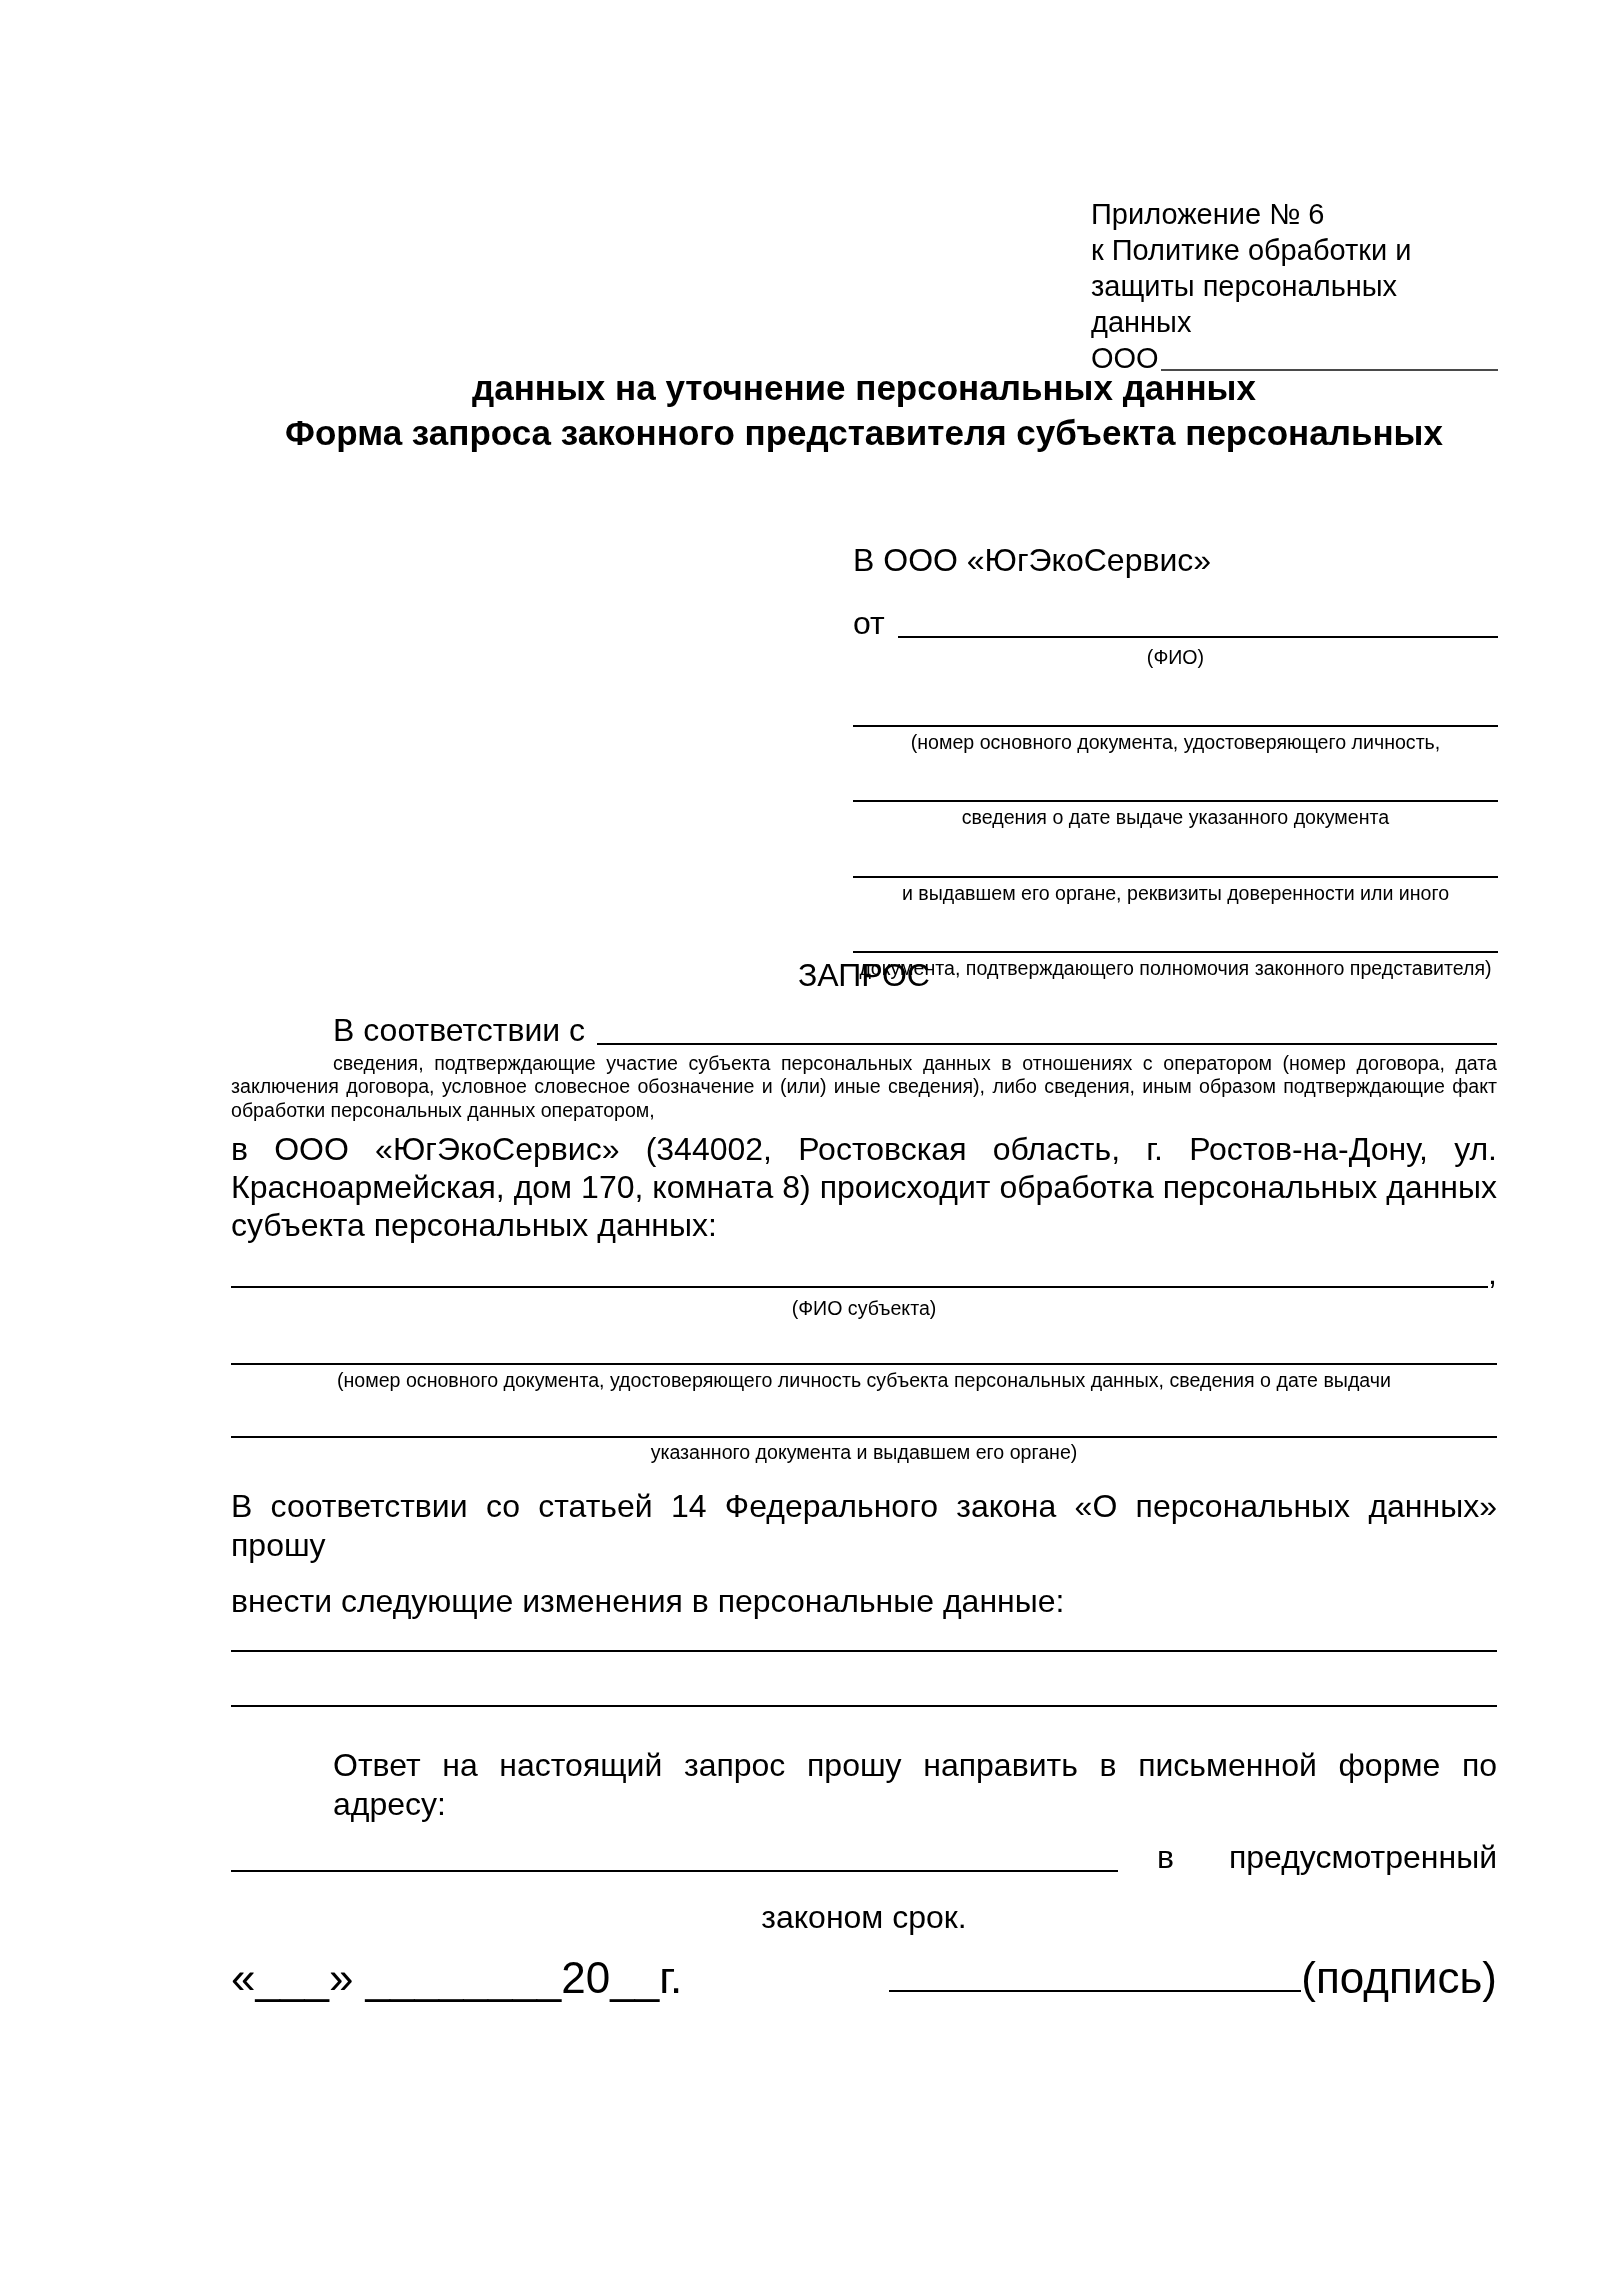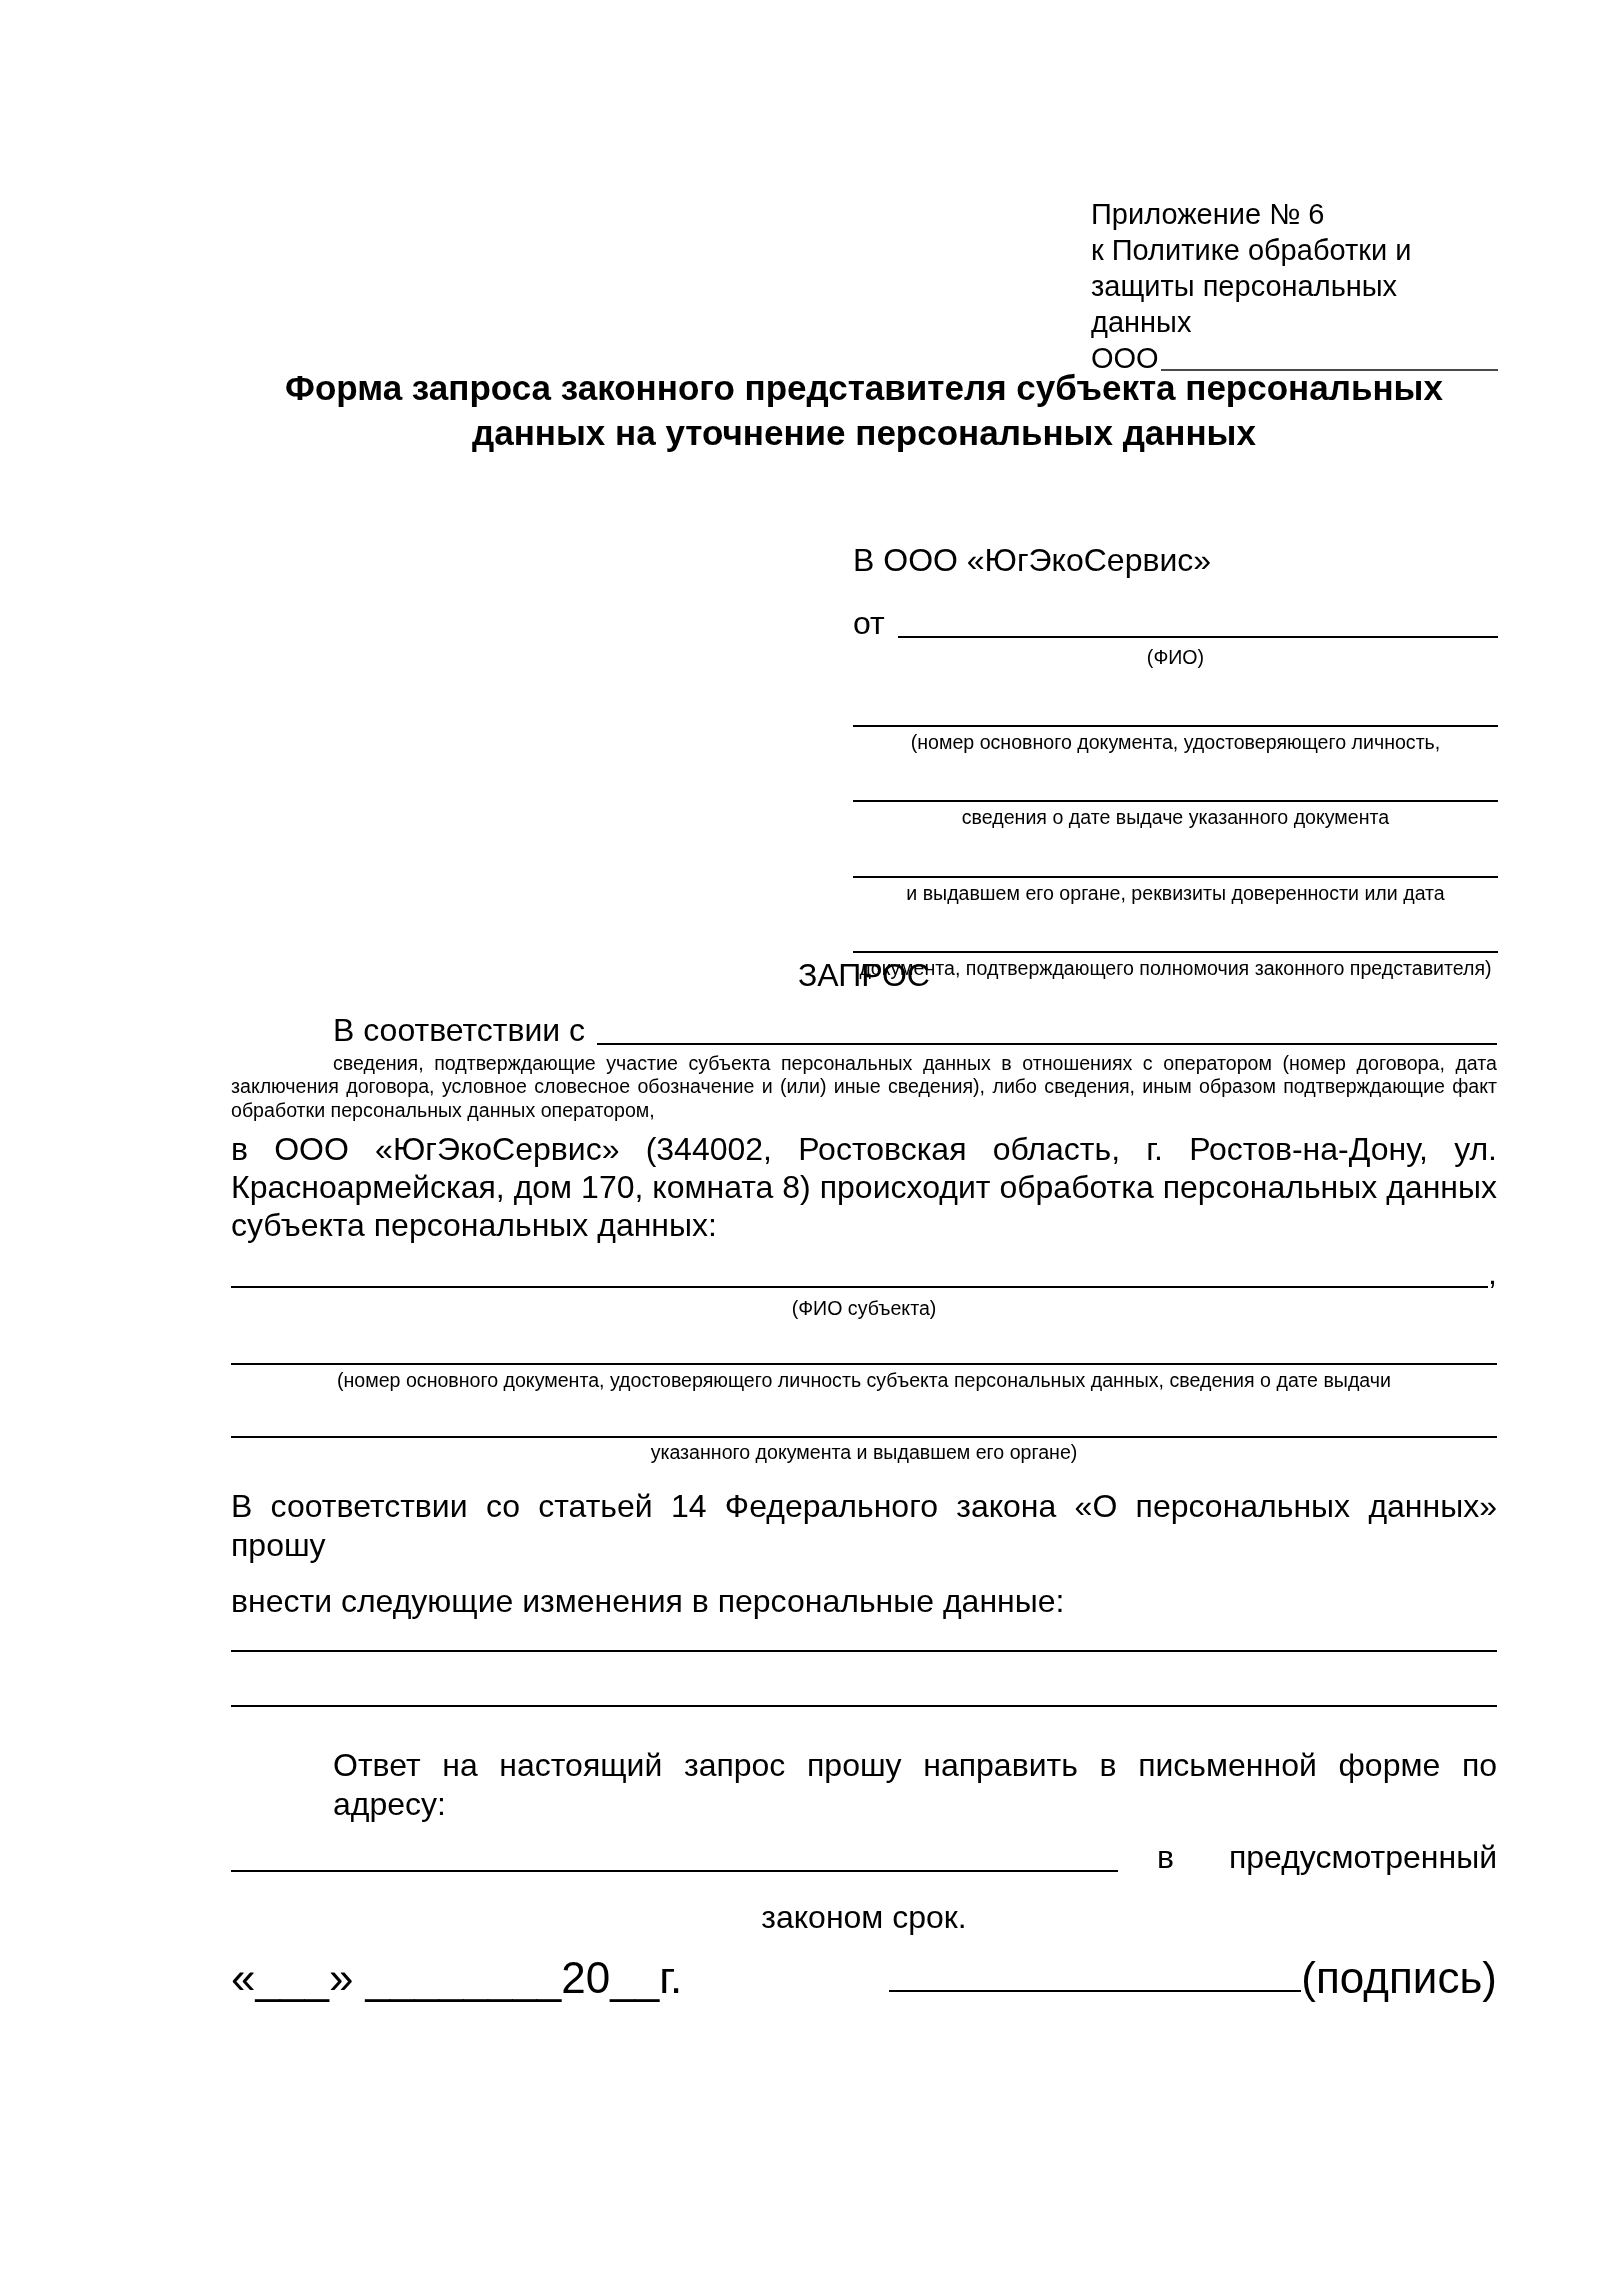--- a/index.html
+++ b/index.html
@@ -76,40 +76,40 @@
     <div>Приложение № 6</div>
     <div>к Политике обработки и</div>
     <div>защиты персональных данных</div>
     <div class="org-row">
       <span>ООО</span>
       <span class="thin-fill"></span>
     </div>
   </div>
 
   <div class="doc-title">
+    <div>данных на уточнение персональных данных</div>
     <div>Форма запроса законного представителя субъекта персональных</div>
-    <div>данных на уточнение персональных данных</div>
   </div>
 
   <div class="addressee">
     <div>В ООО «ЮгЭкоСервис»</div>
     <div class="from-row">
       <span class="label">от</span>
       <span class="fill"></span>
     </div>
     <div class="cap">(ФИО)</div>
 
     <div class="addr-rule-1"></div>
     <div class="cap">(номер основного документа, удостоверяющего личность,</div>
 
     <div class="addr-rule"></div>
     <div class="cap">сведения о дате выдаче указанного документа</div>
 
     <div class="addr-rule"></div>
-    <div class="cap">и выдавшем его органе, реквизиты доверенности или дата</div>
+    <div class="cap">и выдавшем его органе, реквизиты доверенности или иного</div>
 
     <div class="addr-rule"></div>
     <div class="cap">документа, подтверждающего полномочия законного представителя)</div>
   </div>
 
   <div class="main">
     <div class="request-heading">ЗАПРОС</div>
 
     <div class="accordance">
       <span class="label">В соответствии с</span>

